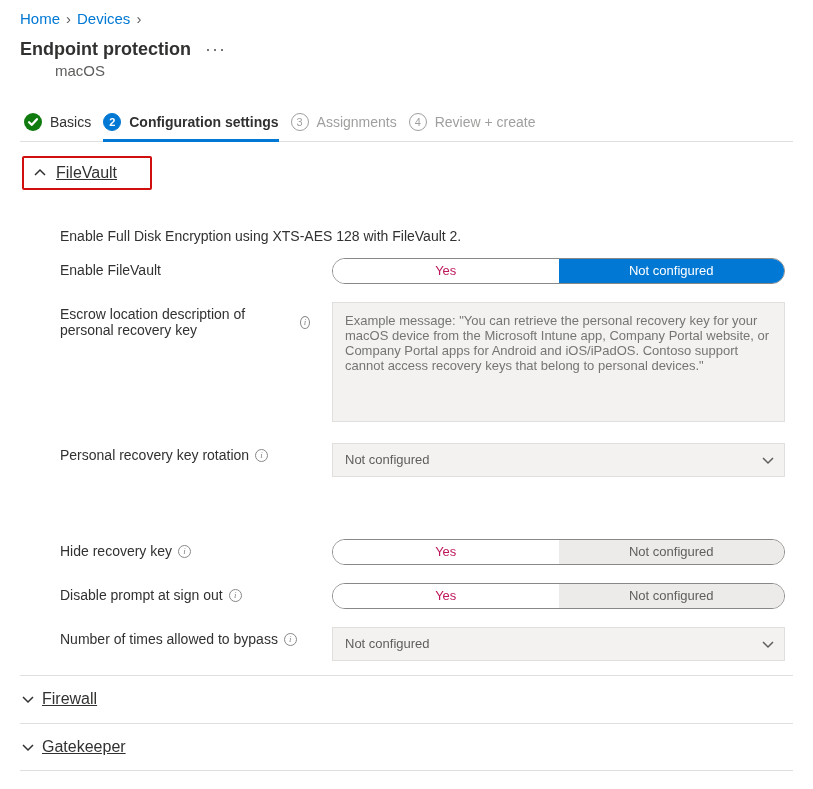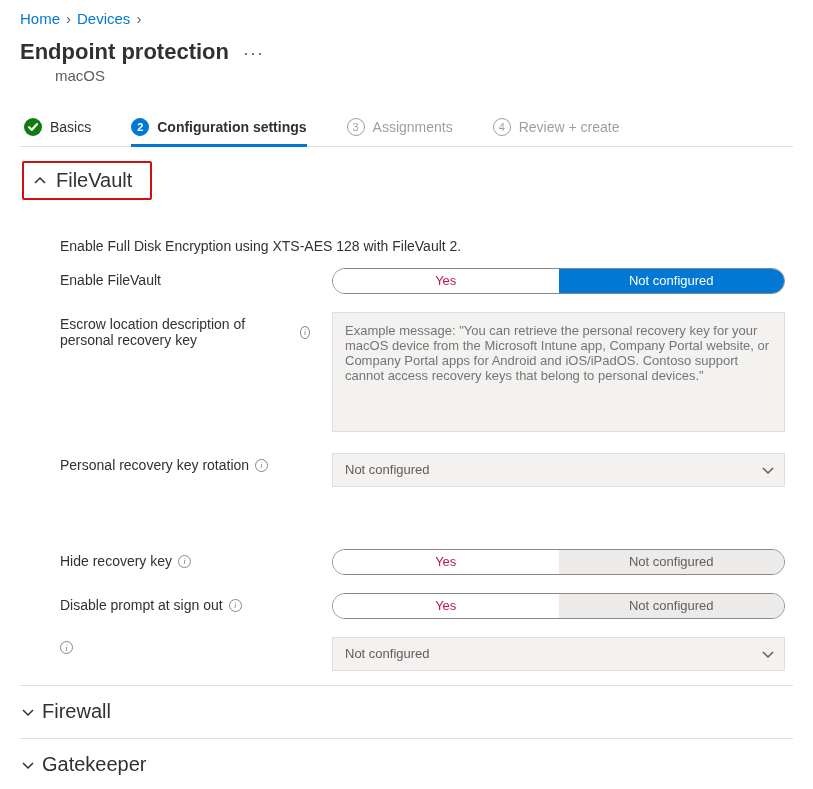--- a/index.html
+++ b/index.html
@@ -9,37 +9,37 @@
     font-size: 14px;
     color: #323130;
     background: #fff;
     width: 813px;
   }
   .page { padding: 6px 20px 20px 20px; }
   .breadcrumb { display: flex; align-items: flex-start; gap: 6px; font-size: 15px; color: #0078d4; padding: 4px 0 10px 0; }
   .breadcrumb a { color: #0078d4; text-decoration: none; }
   .bc-sep { color: #605e5c; }
   .title-row { display: flex; align-items: baseline; gap: 14px; }
-  h1 { font-size: 22px; font-weight: 600; margin: 2px 0 2px 0; }
+  h1 { font-size: 18px; font-weight: 600; margin: 2px 0 2px 0; }
   .dots { color: #605e5c; font-size: 18px; letter-spacing: 1px; }
   .subtitle { color: #605e5c; font-size: 15px; margin-bottom: 26px; margin-left: 35px; }
-  .tabs { display: flex; gap: 40px; border-bottom: 1px solid #e1dfdd; padding: 0 4px 0 4px; }
+  .tabs { display: flex; gap: 12px; border-bottom: 1px solid #e1dfdd; padding: 0 4px 0 4px; }
   .tab { display: flex; align-items: center; gap: 8px; padding: 8px 0 10px 0; font-size: 14px; color: #323130; cursor: pointer; position: relative; }
   .tab.disabled { color: #a19f9d; }
   .tab.active { color: #323130; font-weight: 600; }
   .tab.active::after { content:""; position:absolute; left:0; right:0; bottom:-1px; height:3px; background:#0078d4; }
   .stepnum { display:inline-flex; align-items:center; justify-content:center; width:18px; height:18px; border-radius:50%; font-size:11px; border:1px solid #a19f9d; color:#a19f9d; }
   .stepnum.filled { background:#0078d4; border-color:#0078d4; color:#fff; font-weight:600; }
   .check-icon { width:18px; height:18px; }
   .section-hdr { display:flex; align-items:center; gap:10px; padding:12px 2px; cursor:pointer; border-bottom:1px solid transparent; }
   .section-hdr.filevault { border:2px solid #d20f0f; border-radius:2px; width:130px; padding:6px 10px; margin:14px 0 6px 2px; }
   .section-hdr.collapsed { border-top:1px solid #e1dfdd; padding:14px 2px;gap:8px; }
   .section-hdr.collapsed.last-sep { border-bottom:1px solid #e1dfdd; }
   .chev { width:12px; height:12px; }
-  .section-name { font-size:20px; }
+  .section-name { font-size:16px;text-decoration:underline; }
   .panel { padding: 8px 8px 8px 40px; }
   .desc { margin: 24px 0 14px 0; }
   .row { display:flex; align-items:flex-start; gap:22px; margin-bottom:18px; }
   .row .lbl { width: 250px; display:flex; align-items:center; gap:6px; color:#323130; padding-top:4px; }
   .row .ctrl { flex:1; }
   .info-icon { width:13px; height:13px; border:1px solid #888; border-radius:50%; display:inline-flex; align-items:center; justify-content:center; font-size:9px; color:#888; font-style: italic; font-family: Georgia, serif; }
   .pill-group { display:flex; border:1px solid #8a8886; border-radius:999px; overflow:hidden; height:26px; }
   .pill { flex:1; text-align:center; line-height:24px; font-size:13px; cursor:pointer; }
   .pill.sel-blue { background:#0078d4; color:#fff; }
   .pill.sel-grey { background:#edebe9; color:#605e5c; }
@@ -158,20 +158,21 @@
       <div class="ctrl">
         <div class="pill-group">
           <div class="pill unsel">Yes</div>
           <div class="pill sel-grey">Not configured</div>
         </div>
       </div>
     </div>
 
     <div class="row" style="margin-bottom:6px;">
       <div class="lbl">
+        <span>Number of times allowed to bypass</span>
         <span class="info-icon">i</span>
       </div>
       <div class="ctrl">
         <div class="select">
           <span>Not configured</span>
           <svg class="chev chev-dn" viewBox="0 0 12 12">
               <path d="M1 4 L6 9 L11 4" fill="none" stroke="#605e5c" stroke-width="1.5"></path>
             </svg>
         </div>
       </div>

